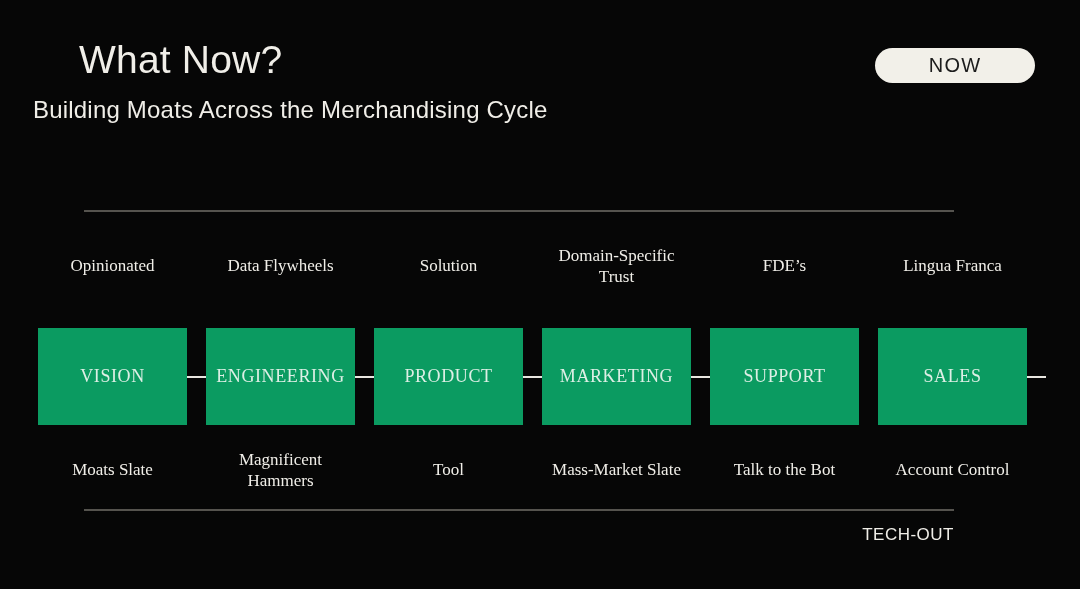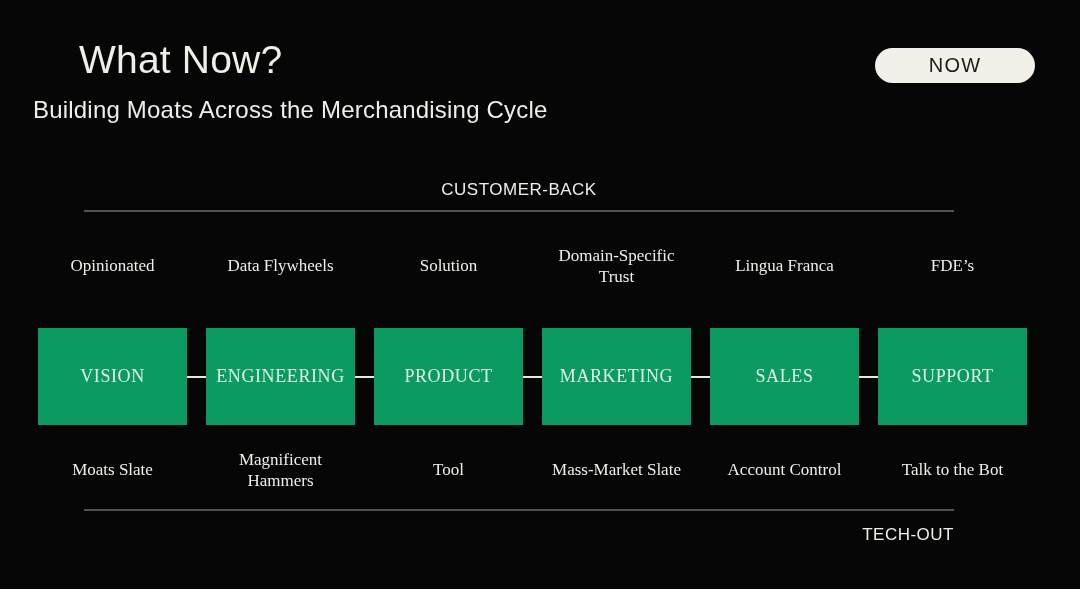--- a/index.html
+++ b/index.html
@@ -150,21 +150,20 @@
 </style>
 </head>
 <body>
 
 <div class="slide">
 
   <div class="title">What Now?</div>
   <div class="subtitle">Building Moats Across the Merchandising Cycle</div>
   <div class="badge">NOW</div>
 
-  <div class="axis-top-label">CUSTOMER-BACK</div>
   <div class="divider divider-top"></div>
 
   <div class="columns">
 
     <div class="column">
       <div class="moat-top">Opinionated</div>
       <div class="stage-box has-connector">VISION</div>
       <div class="moat-bottom">Moats Slate</div>
     </div>
 
@@ -180,29 +179,29 @@
       <div class="moat-bottom">Tool</div>
     </div>
 
     <div class="column">
       <div class="moat-top">Domain-Specific Trust</div>
       <div class="stage-box has-connector">MARKETING</div>
       <div class="moat-bottom">Mass-Market Slate</div>
     </div>
 
     <div class="column">
+      <div class="moat-top">FDE’s</div>
+      <div class="stage-box">SUPPORT</div>
+      <div class="moat-bottom">Talk to the Bot</div>
+    </div>
+
+    <div class="column">
       <div class="moat-top">Lingua Franca</div>
       <div class="stage-box has-connector">SALES</div>
       <div class="moat-bottom">Account Control</div>
     </div>
 
-    <div class="column">
-      <div class="moat-top">FDE’s</div>
-      <div class="stage-box">SUPPORT</div>
-      <div class="moat-bottom">Talk to the Bot</div>
-    </div>
-
   </div>
 
   <div class="divider divider-bottom"></div>
   <div class="axis-bottom-label">TECH-OUT</div>
 
 </div>
 
 </body></html>

